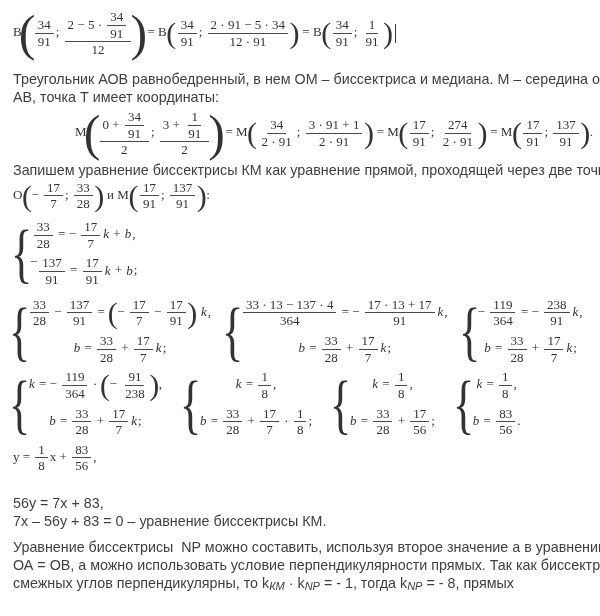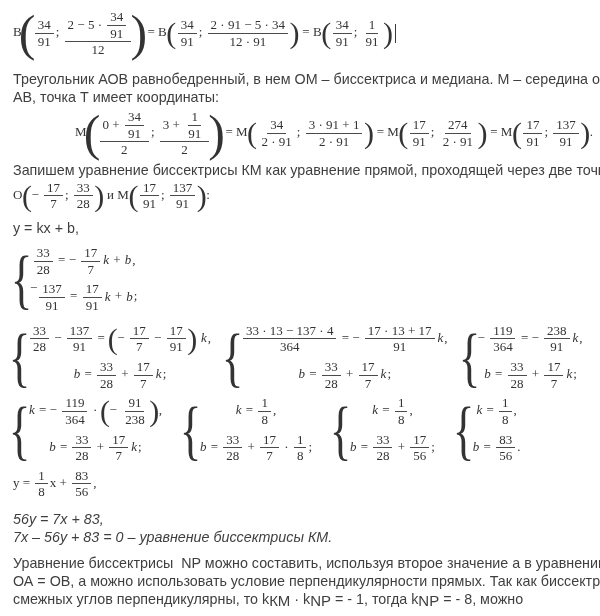--- a/index.html
+++ b/index.html
@@ -11,62 +11,61 @@
   .frac{display:inline-flex;flex-direction:column;align-items:center;vertical-align:middle;margin:0 2px;line-height:1.05;}
   .num{display:flex;align-items:center;justify-content:center;border-bottom:1px solid #4a4a4a;padding:0 3px 1px 3px;}
   .den{display:flex;align-items:center;justify-content:center;padding:1px 3px 0 3px;}
   
   .paren{display:inline-flex;justify-content:center;align-items:center;vertical-align:middle;line-height:0;font-family:"Liberation Serif",serif;font-weight:300;}
   .paren.s2{font-size:30px;width:9px;}
   .paren.s3{font-size:50px;width:11px;}
   .it{font-style:italic;padding:0 1px;}
   .up{position:relative;top:-9px;}
   .cursor{display:inline-block;width:1.5px;height:19px;background:#3a3a3a;vertical-align:middle;margin-left:2px;}
-  .tsub{font-size:15px;vertical-align:-2px;}
+  .tsub{font-size:11px;vertical-align:-2px;font-style:italic;}
   
   .cases{display:inline-flex;align-items:center;vertical-align:middle;}
   .brace{width:13px;display:flex;align-items:center;justify-content:center;font-size:60px;line-height:0;transform:scaleX(0.75) scaleY(1.08);font-family:"Liberation Serif",serif;font-weight:300;}
   .rows{display:inline-flex;flex-direction:column;align-items:center;row-gap:6px;padding-left:2px;}
   .mrow{white-space:nowrap;display:block;}
   
   .line-b{margin-top:2px;}
   .p1{margin-top:13px;}
   .line-m{margin-top:4px;margin-left:62px;}
   .p2{margin-top:4px;}
   .line-om{margin-top:2px;}
   .ykxb{margin-top:8px;}
   .sys0{margin-top:9px;margin-left:2px;}
   .rowA{margin-top:11px;display:flex;column-gap:15px;align-items:center;}
   .rowB{margin-top:6px;display:flex;column-gap:22px;align-items:center;}
   .yfinal{margin-top:6px;}
-  .eqs{margin-top:11px;font-style:italic;}
+  .eqs{margin-top:21px;}
   .p3{margin-top:8px;}
 </style>
 </head>
 <body>
 
 <div class="doc">
   <div class="math line-b"><span>B</span><span class="paren s3">(</span><span class="frac"><span class="num"><span>34</span></span><span class="den"><span>91</span></span></span><span>; </span><span class="frac"><span class="num"><span>2 − 5 · </span><span class="frac"><span class="num"><span>34</span></span><span class="den"><span>91</span></span></span></span><span class="den"><span>12</span></span></span><span class="paren s3">)</span><span> = B</span><span class="paren s2">(</span><span class="frac"><span class="num"><span>34</span></span><span class="den"><span>91</span></span></span><span>; </span><span class="frac"><span class="num"><span>2 · 91 − 5 · 34</span></span><span class="den"><span>12 · 91</span></span></span><span class="paren s2">)</span><span> = B</span><span class="paren s2">(</span><span class="frac"><span class="num"><span>34</span></span><span class="den"><span>91</span></span></span><span>; </span><span class="frac"><span class="num"><span>1</span></span><span class="den"><span>91</span></span></span><span class="paren s2">)</span><span class="cursor"></span></div>
   <div class="text p1">Треугольник АОВ равнобедренный, в нем ОМ – биссектриса и медиана. М – середина отрезка
 АВ, точка Т имеет координаты:</div>
   <div class="math line-m"><span>M</span><span class="paren s3">(</span><span class="frac"><span class="num"><span>0 + </span><span class="frac"><span class="num"><span>34</span></span><span class="den"><span>91</span></span></span></span><span class="den"><span>2</span></span></span><span>; </span><span class="frac"><span class="num"><span>3 + </span><span class="frac"><span class="num"><span>1</span></span><span class="den"><span>91</span></span></span></span><span class="den"><span>2</span></span></span><span class="paren s3">)</span><span> = M</span><span class="paren s2">(</span><span class="frac"><span class="num"><span>34</span></span><span class="den"><span>2 · 91</span></span></span><span>; </span><span class="frac"><span class="num"><span>3 · 91 + 1</span></span><span class="den"><span>2 · 91</span></span></span><span class="paren s2">)</span><span> = M</span><span class="paren s2">(</span><span class="frac"><span class="num"><span>17</span></span><span class="den"><span>91</span></span></span><span>; </span><span class="frac"><span class="num"><span>274</span></span><span class="den"><span>2 · 91</span></span></span><span class="paren s2">)</span><span> = M</span><span class="paren s2">(</span><span class="frac"><span class="num"><span>17</span></span><span class="den"><span>91</span></span></span><span>; </span><span class="frac"><span class="num"><span>137</span></span><span class="den"><span>91</span></span></span><span class="paren s2">)</span><span>.</span></div>
   <div class="text p2">Запишем уравнение биссектрисы КМ как уравнение прямой, проходящей через две точки</div>
   <div class="math line-om"><span>O</span><span class="paren s2">(</span><span>− </span><span class="frac"><span class="num"><span>17</span></span><span class="den"><span>7</span></span></span><span>; </span><span class="frac"><span class="num"><span>33</span></span><span class="den"><span>28</span></span></span><span class="paren s2">)</span><span> и M</span><span class="paren s2">(</span><span class="frac"><span class="num"><span>17</span></span><span class="den"><span>91</span></span></span><span>; </span><span class="frac"><span class="num"><span>137</span></span><span class="den"><span>91</span></span></span><span class="paren s2">)</span><span>:</span></div>
-  <div class="text ykxb">y = kx + b,</div>
   <div class="math sys0"><span class="cases"><span class="brace">{</span><span class="rows"><span class="mrow"><span class="frac"><span class="num"><span>33</span></span><span class="den"><span>28</span></span></span><span> = − </span><span class="frac"><span class="num"><span>17</span></span><span class="den"><span>7</span></span></span><span class="it">k</span><span> + </span><span class="it">b</span><span>,</span></span><span class="mrow"><span class="up">−</span><span class="frac"><span class="num"><span>137</span></span><span class="den"><span>91</span></span></span><span> = </span><span class="frac"><span class="num"><span>17</span></span><span class="den"><span>91</span></span></span><span class="it">k</span><span> + </span><span class="it">b</span><span>;</span></span></span></span></div>
   <div class="rowA">
     <div class="math"><span class="cases"><span class="brace">{</span><span class="rows"><span class="mrow"><span class="frac"><span class="num"><span>33</span></span><span class="den"><span>28</span></span></span><span> − </span><span class="frac"><span class="num"><span>137</span></span><span class="den"><span>91</span></span></span><span> = </span><span class="paren s2">(</span><span>− </span><span class="frac"><span class="num"><span>17</span></span><span class="den"><span>7</span></span></span><span> − </span><span class="frac"><span class="num"><span>17</span></span><span class="den"><span>91</span></span></span><span class="paren s2">)</span><span> </span><span class="it">k</span><span>,</span></span><span class="mrow"><span class="it">b</span><span> = </span><span class="frac"><span class="num"><span>33</span></span><span class="den"><span>28</span></span></span><span> + </span><span class="frac"><span class="num"><span>17</span></span><span class="den"><span>7</span></span></span><span class="it">k</span><span>;</span></span></span></span></div>
     <div class="math"><span class="cases"><span class="brace">{</span><span class="rows"><span class="mrow"><span class="frac"><span class="num"><span>33 · 13 − 137 · 4</span></span><span class="den"><span>364</span></span></span><span> = − </span><span class="frac"><span class="num"><span>17 · 13 + 17</span></span><span class="den"><span>91</span></span></span><span class="it">k</span><span>,</span></span><span class="mrow"><span class="it">b</span><span> = </span><span class="frac"><span class="num"><span>33</span></span><span class="den"><span>28</span></span></span><span> + </span><span class="frac"><span class="num"><span>17</span></span><span class="den"><span>7</span></span></span><span class="it">k</span><span>;</span></span></span></span></div>
     <div class="math"><span class="cases"><span class="brace">{</span><span class="rows"><span class="mrow"><span>− </span><span class="frac"><span class="num"><span>119</span></span><span class="den"><span>364</span></span></span><span> = − </span><span class="frac"><span class="num"><span>238</span></span><span class="den"><span>91</span></span></span><span class="it">k</span><span>,</span></span><span class="mrow"><span class="it">b</span><span> = </span><span class="frac"><span class="num"><span>33</span></span><span class="den"><span>28</span></span></span><span> + </span><span class="frac"><span class="num"><span>17</span></span><span class="den"><span>7</span></span></span><span class="it">k</span><span>;</span></span></span></span></div>
   </div>
   <div class="rowB">
     <div class="math"><span class="cases"><span class="brace">{</span><span class="rows"><span class="mrow"><span class="it">k</span><span> = − </span><span class="frac"><span class="num"><span>119</span></span><span class="den"><span>364</span></span></span><span> · </span><span class="paren s2">(</span><span>− </span><span class="frac"><span class="num"><span>91</span></span><span class="den"><span>238</span></span></span><span class="paren s2">)</span><span>,</span></span><span class="mrow"><span class="it">b</span><span> = </span><span class="frac"><span class="num"><span>33</span></span><span class="den"><span>28</span></span></span><span> + </span><span class="frac"><span class="num"><span>17</span></span><span class="den"><span>7</span></span></span><span class="it">k</span><span>;</span></span></span></span></div>
     <div class="math"><span class="cases"><span class="brace">{</span><span class="rows"><span class="mrow"><span class="it">k</span><span> = </span><span class="frac"><span class="num"><span>1</span></span><span class="den"><span>8</span></span></span><span>,</span></span><span class="mrow"><span class="it">b</span><span> = </span><span class="frac"><span class="num"><span>33</span></span><span class="den"><span>28</span></span></span><span> + </span><span class="frac"><span class="num"><span>17</span></span><span class="den"><span>7</span></span></span><span> · </span><span class="frac"><span class="num"><span>1</span></span><span class="den"><span>8</span></span></span><span>;</span></span></span></span></div>
     <div class="math"><span class="cases"><span class="brace">{</span><span class="rows"><span class="mrow"><span class="it">k</span><span> = </span><span class="frac"><span class="num"><span>1</span></span><span class="den"><span>8</span></span></span><span>,</span></span><span class="mrow"><span class="it">b</span><span> = </span><span class="frac"><span class="num"><span>33</span></span><span class="den"><span>28</span></span></span><span> + </span><span class="frac"><span class="num"><span>17</span></span><span class="den"><span>56</span></span></span><span>;</span></span></span></span></div>
     <div class="math"><span class="cases"><span class="brace">{</span><span class="rows"><span class="mrow"><span class="it">k</span><span> = </span><span class="frac"><span class="num"><span>1</span></span><span class="den"><span>8</span></span></span><span>,</span></span><span class="mrow"><span class="it">b</span><span> = </span><span class="frac"><span class="num"><span>83</span></span><span class="den"><span>56</span></span></span><span>.</span></span></span></span></div>
   </div>
   <div class="math yfinal"><span>y = </span><span class="frac"><span class="num"><span>1</span></span><span class="den"><span>8</span></span></span><span>x + </span><span class="frac"><span class="num"><span>83</span></span><span class="den"><span>56</span></span></span><span>,</span></div>
   <div class="text eqs">56y = 7x + 83,
 7x – 56y + 83 = 0 – уравнение биссектрисы КМ.</div>
   <div class="text p3"><span>Уравнение биссектрисы  NP можно составить, используя второе значение а в уравнении
 ОА = ОВ, а можно использовать условие перпендикулярности прямых. Так как биссектрисы
-смежных углов перпендикулярны, то k</span><span class="tsub">КМ</span><span> · k</span><span class="tsub">NP</span><span> = - 1, тогда k</span><span class="tsub">NP</span><span> = - 8, можно</span></div>
+смежных углов перпендикулярны, то k</span><span class="tsub">КМ</span><span> · k</span><span class="tsub">NP</span><span> = - 1, тогда k</span><span class="tsub">NP</span><span> = - 8, прямых</span></div>
 </div>
 
 </body></html>

